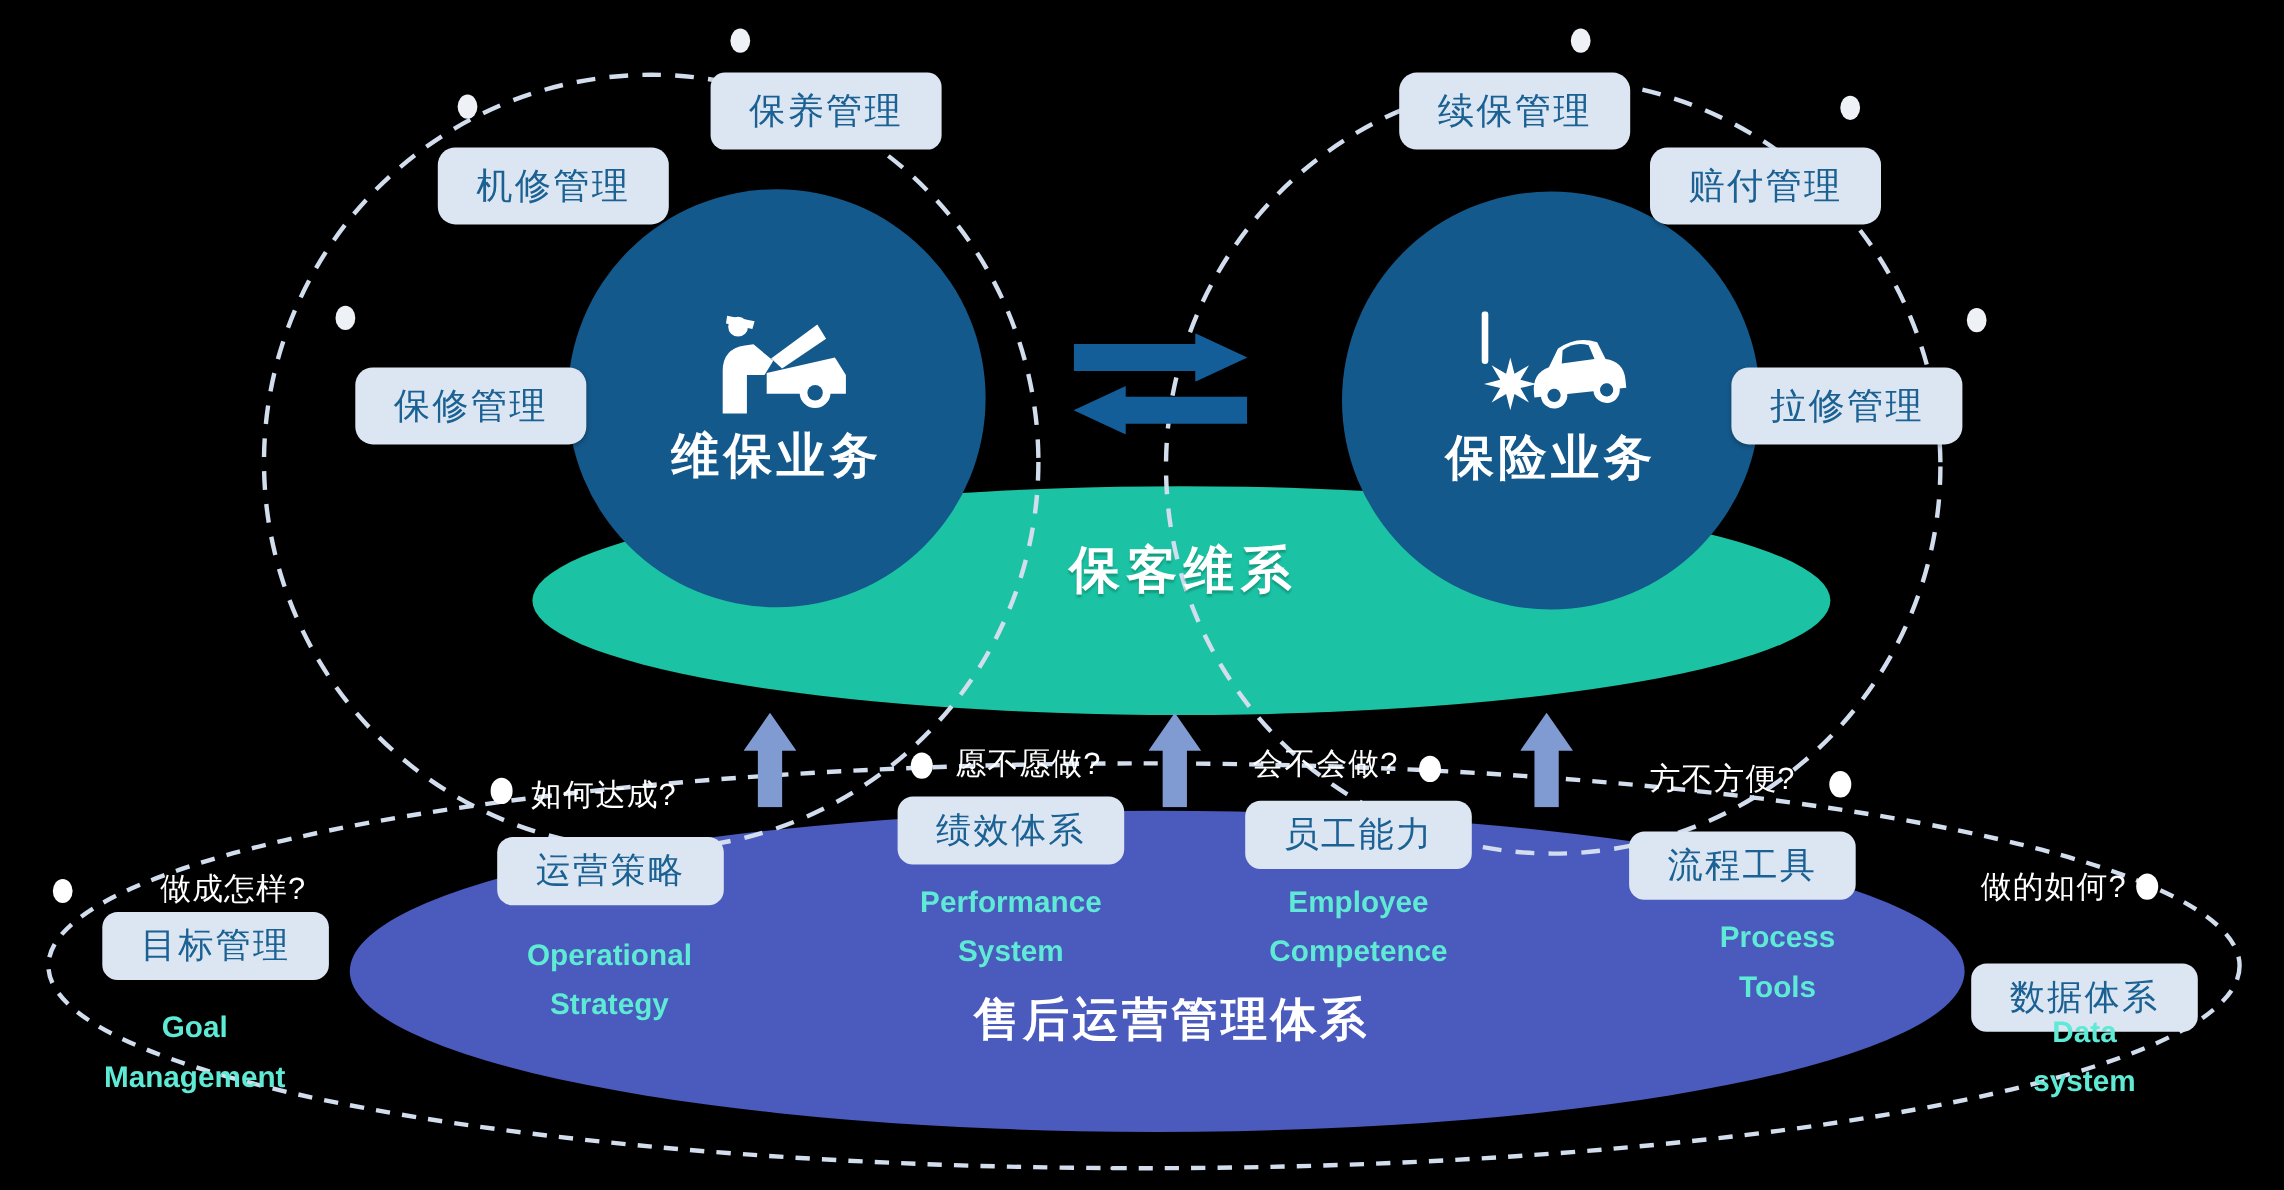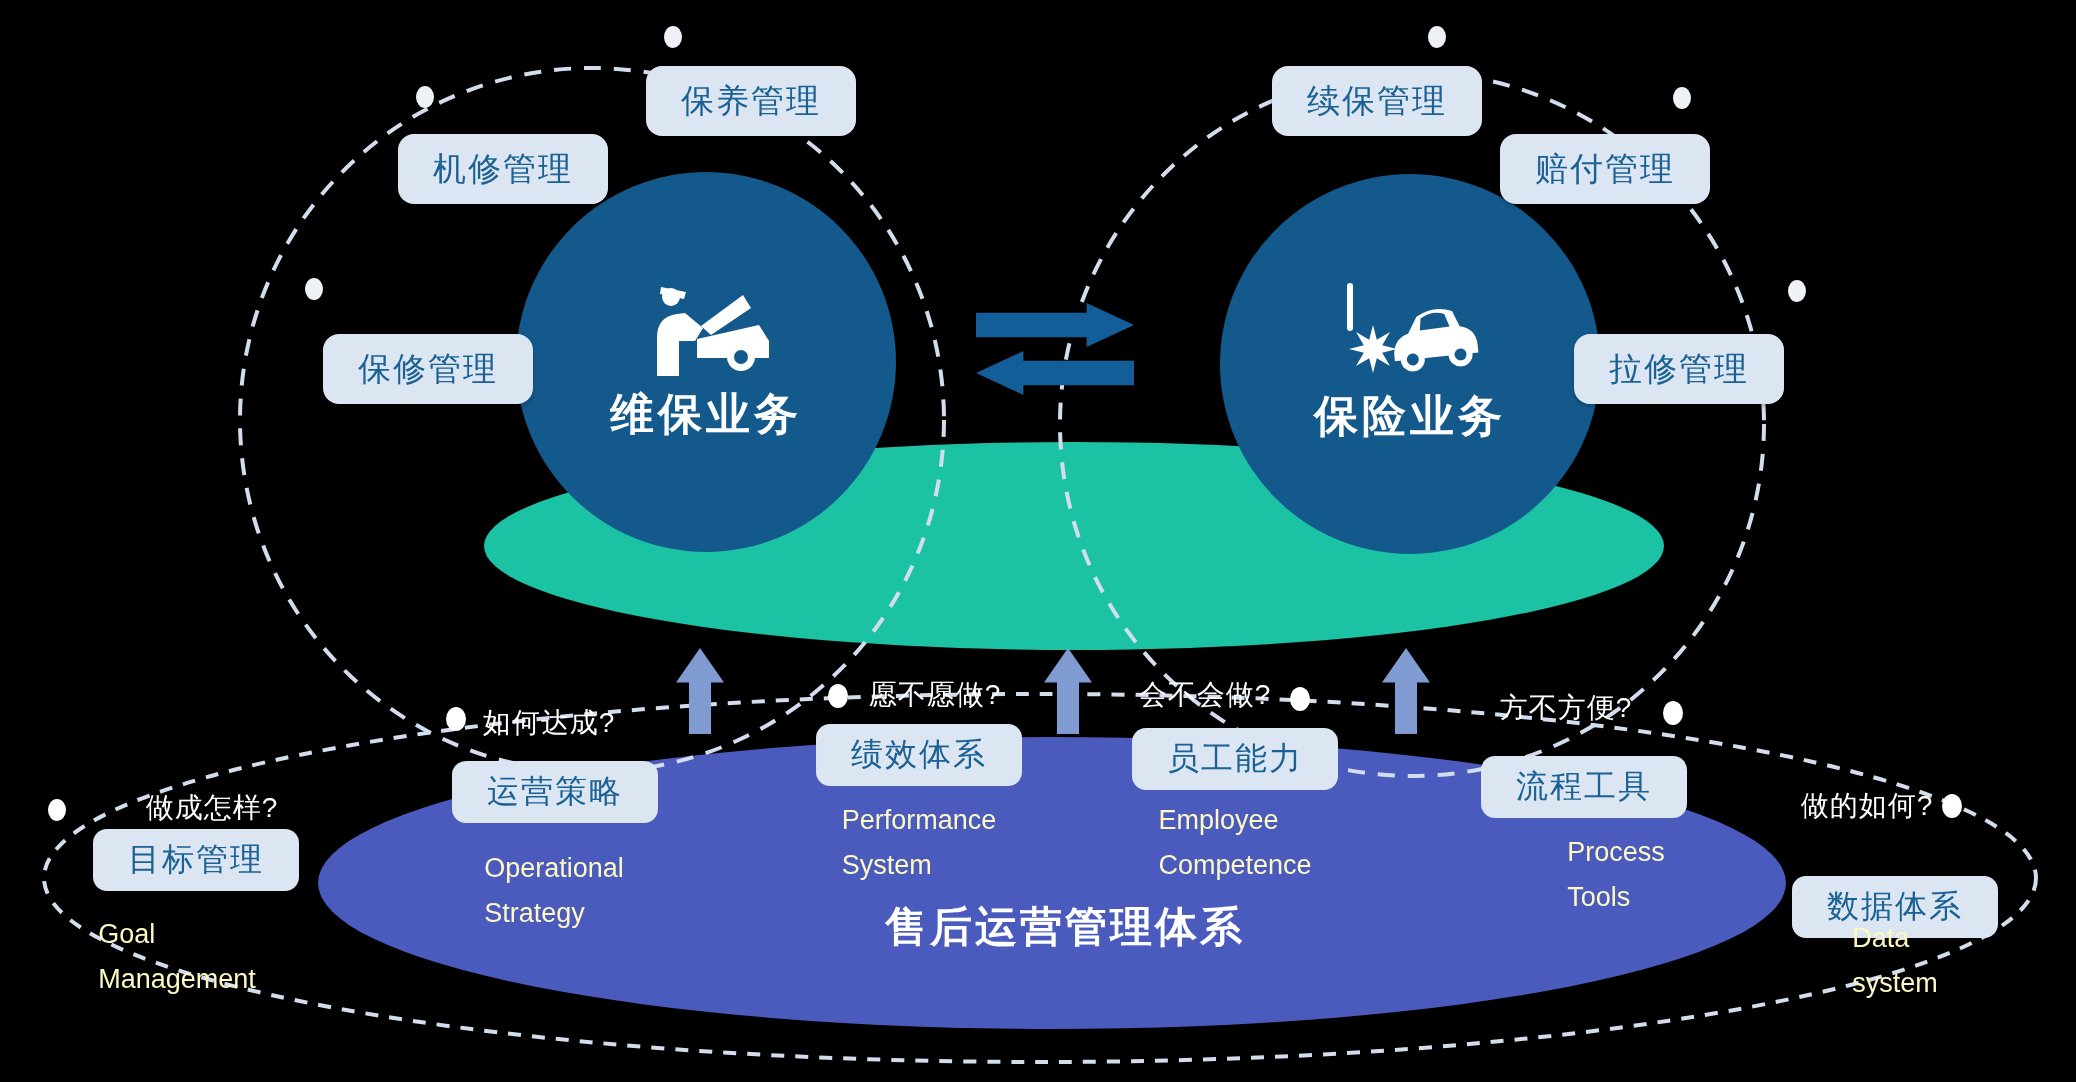--- a/index.html
+++ b/index.html
@@ -45,22 +45,22 @@
     position:absolute;left:876px;top:488px;width:400px;text-align:center;
     color:#fff;font-size:46px;font-weight:700;letter-spacing:6px;z-index:5;
     text-shadow:0 2px 2px rgba(0,80,60,.35);
   }
   .q{
     position:absolute;color:#fff;font-size:28px;font-weight:500;
     letter-spacing:1px;z-index:6;transform:translate(-50%,-50%);
     white-space:nowrap;
   }
   .en{
-    position:absolute;color:#fef9c3;font-size:27px;font-weight:400;
-    text-align:left;line-height:45px;z-index:6;
+    position:absolute;color:#5eead4;font-size:27px;font-weight:700;
+    text-align:center;line-height:45px;z-index:6;
     transform:translateX(-50%);white-space:nowrap;
   }
   .sys-title{
     position:absolute;left:815px;top:902px;width:500px;text-align:center;
     color:#fff;font-size:42px;font-weight:700;line-height:50px;
     letter-spacing:3px;z-index:6;
   }
   
   .up-arrow{
     position:absolute;width:48px;height:86px;background:#7f9bd1;z-index:5;
@@ -126,28 +126,29 @@
     <ellipse cx="1682" cy="98" rx="9" ry="11" fill="#eef2f7"></ellipse>
     <ellipse cx="1797" cy="291" rx="9" ry="11" fill="#eef2f7"></ellipse>
     <ellipse cx="57" cy="810" rx="9" ry="11" fill="#ffffff"></ellipse>
     <ellipse cx="456" cy="719" rx="10" ry="12" fill="#ffffff"></ellipse>
     <ellipse cx="838" cy="696" rx="10" ry="12" fill="#ffffff"></ellipse>
     <ellipse cx="1300" cy="699" rx="10" ry="12" fill="#ffffff"></ellipse>
     <ellipse cx="1673" cy="713" rx="10" ry="12" fill="#ffffff"></ellipse>
     <ellipse cx="1952" cy="806" rx="10" ry="12" fill="#ffffff"></ellipse>
   </svg>
 
-  <div class="tag" style="left:646px;top:66px;">保养管理</div>
+  <div class="tag" style="left:646px;top:66px;border-radius:13px;">保养管理</div>
   <div class="tag" style="left:398px;top:134px;">机修管理</div>
   <div class="tag" style="left:323px;top:334px;">保修管理</div>
 
   <div class="tag" style="left:1272px;top:66px;">续保管理</div>
   <div class="tag" style="left:1500px;top:134px;">赔付管理</div>
   <div class="tag" style="left:1574px;top:334px;">拉修管理</div>
 
+  <div class="band-title">保客维系</div>
 
   <div class="up-arrow" style="left:676px;top:648px;"></div>
   <div class="up-arrow" style="left:1044px;top:648px;"></div>
   <div class="up-arrow" style="left:1382px;top:648px;"></div>
 
   <div class="q" style="left:212px;top:808px;">做成怎样?</div>
   <div class="q" style="left:549px;top:723px;">如何达成?</div>
   <div class="q" style="left:935px;top:695px;">愿不愿做?</div>
   <div class="q" style="left:1205px;top:695px;">会不会做?</div>
   <div class="q" style="left:1566px;top:708px;">方不方便?</div>

